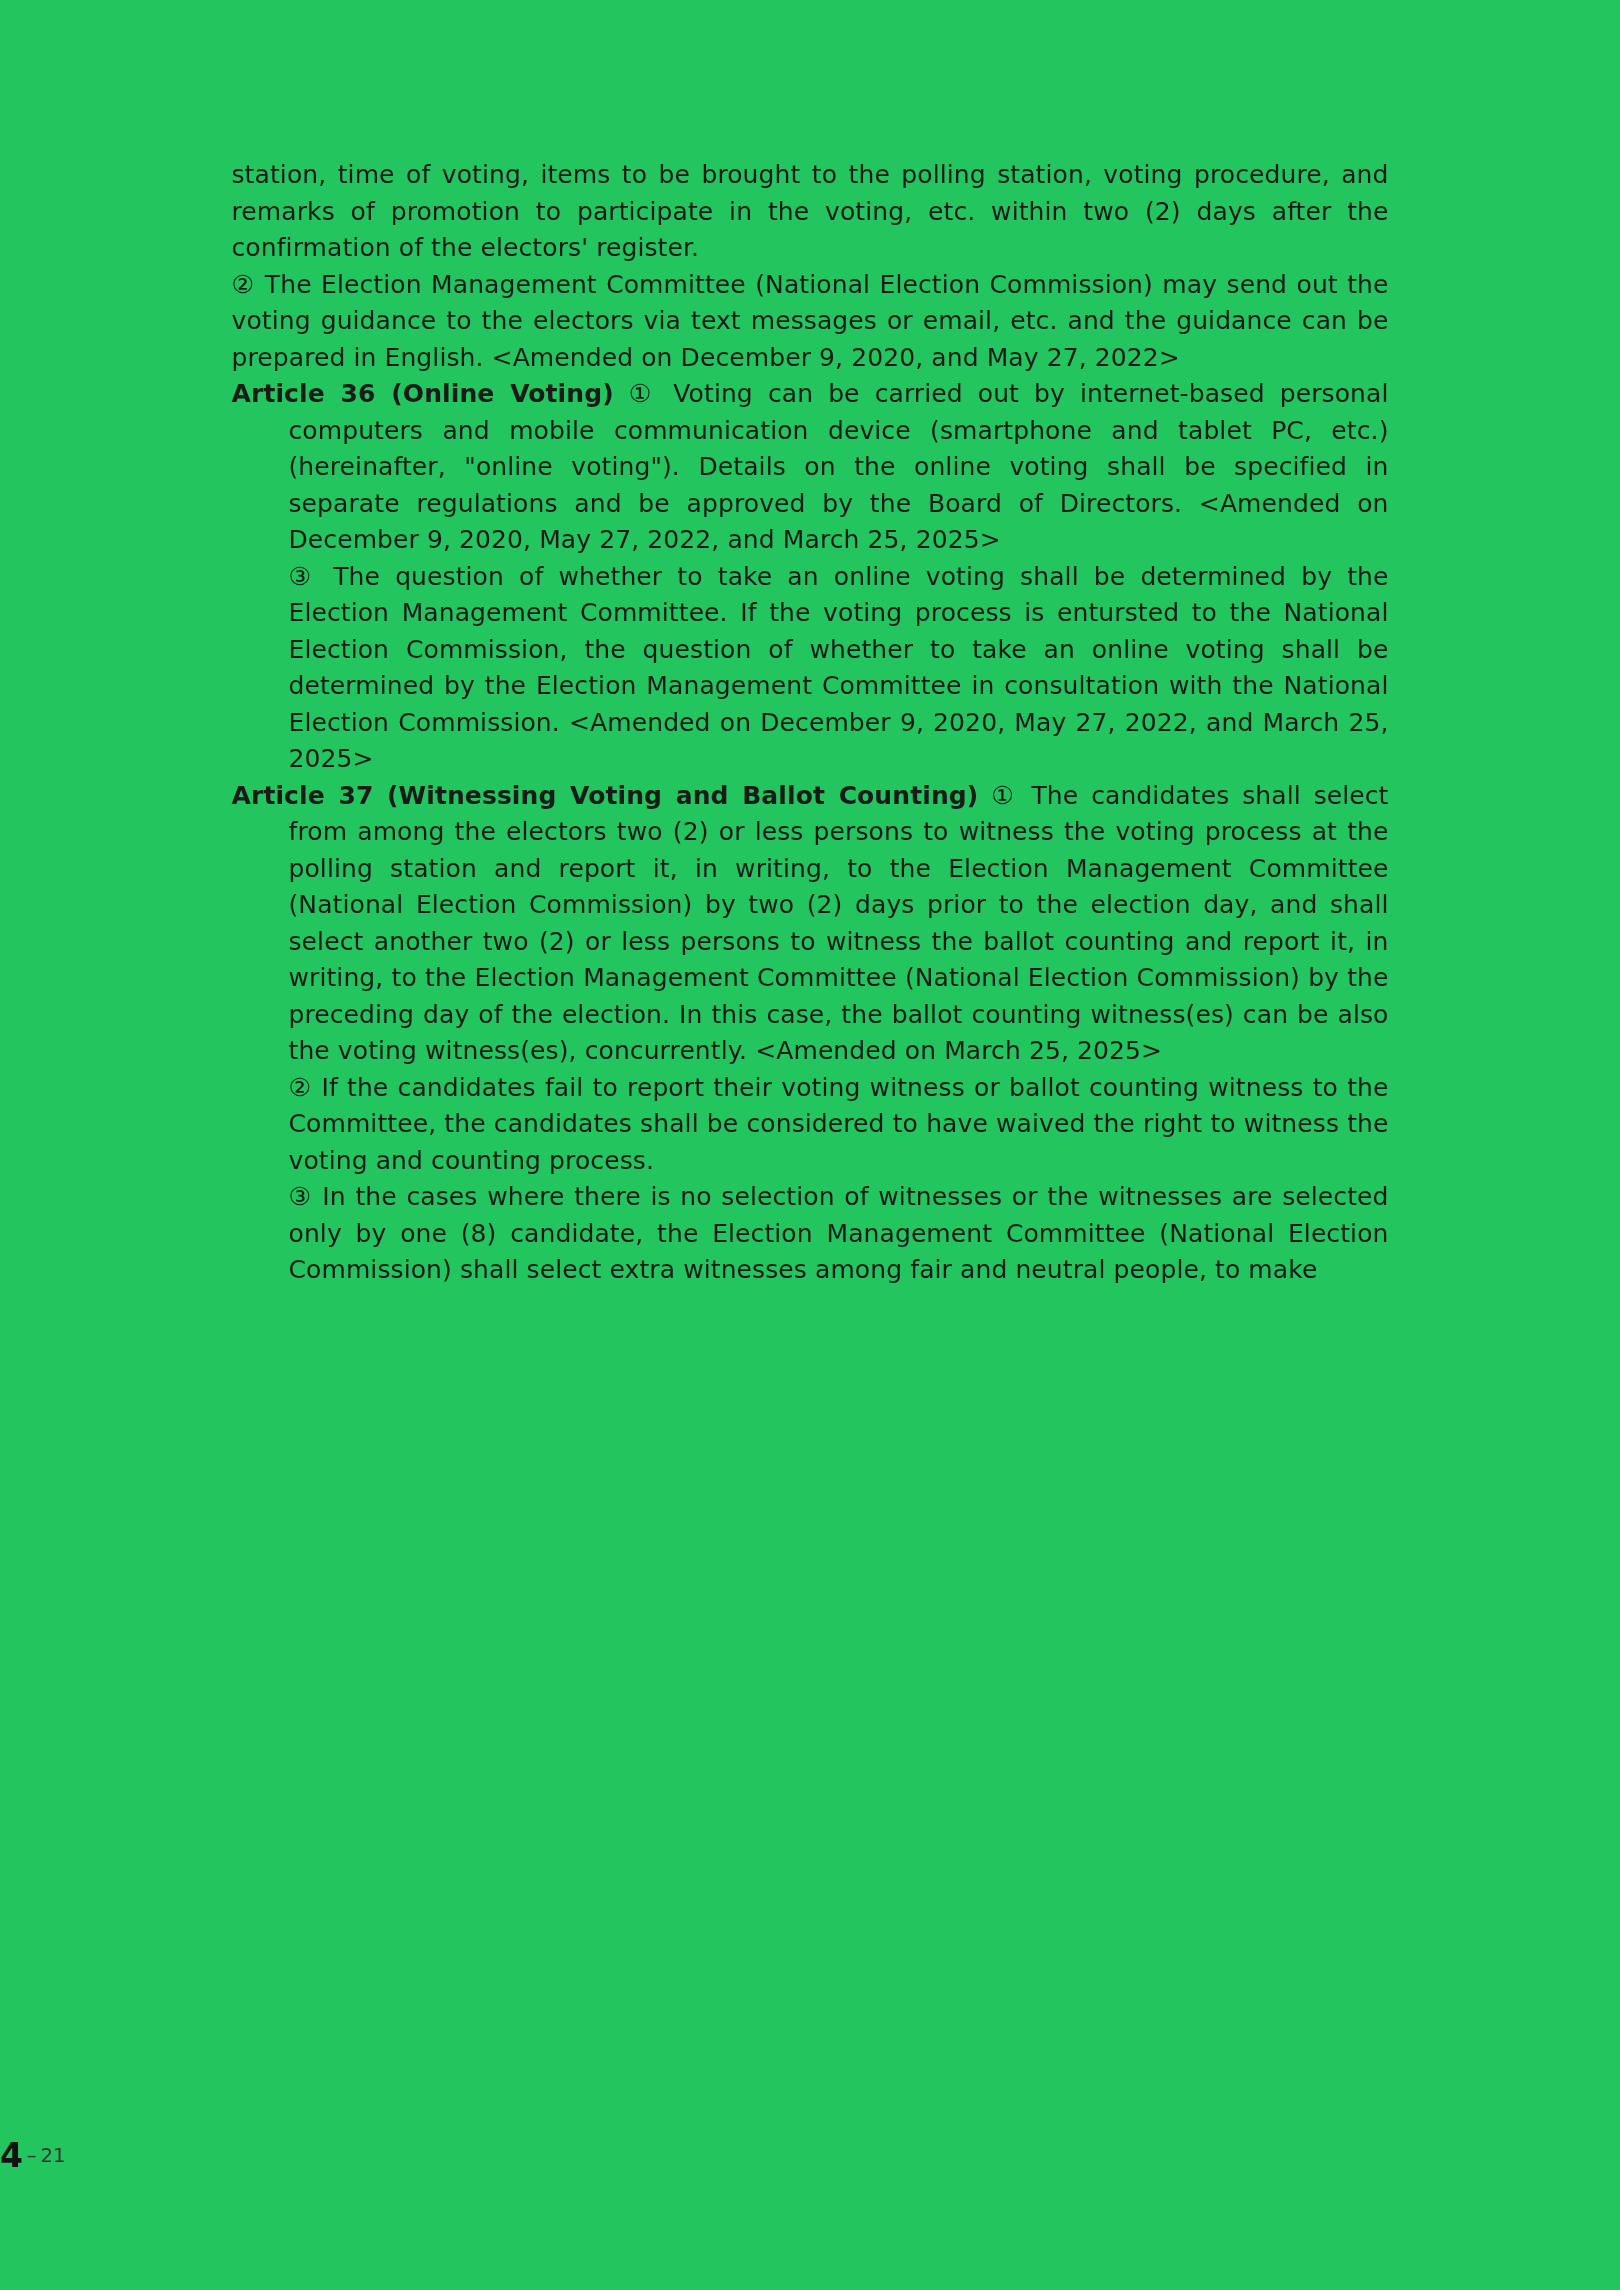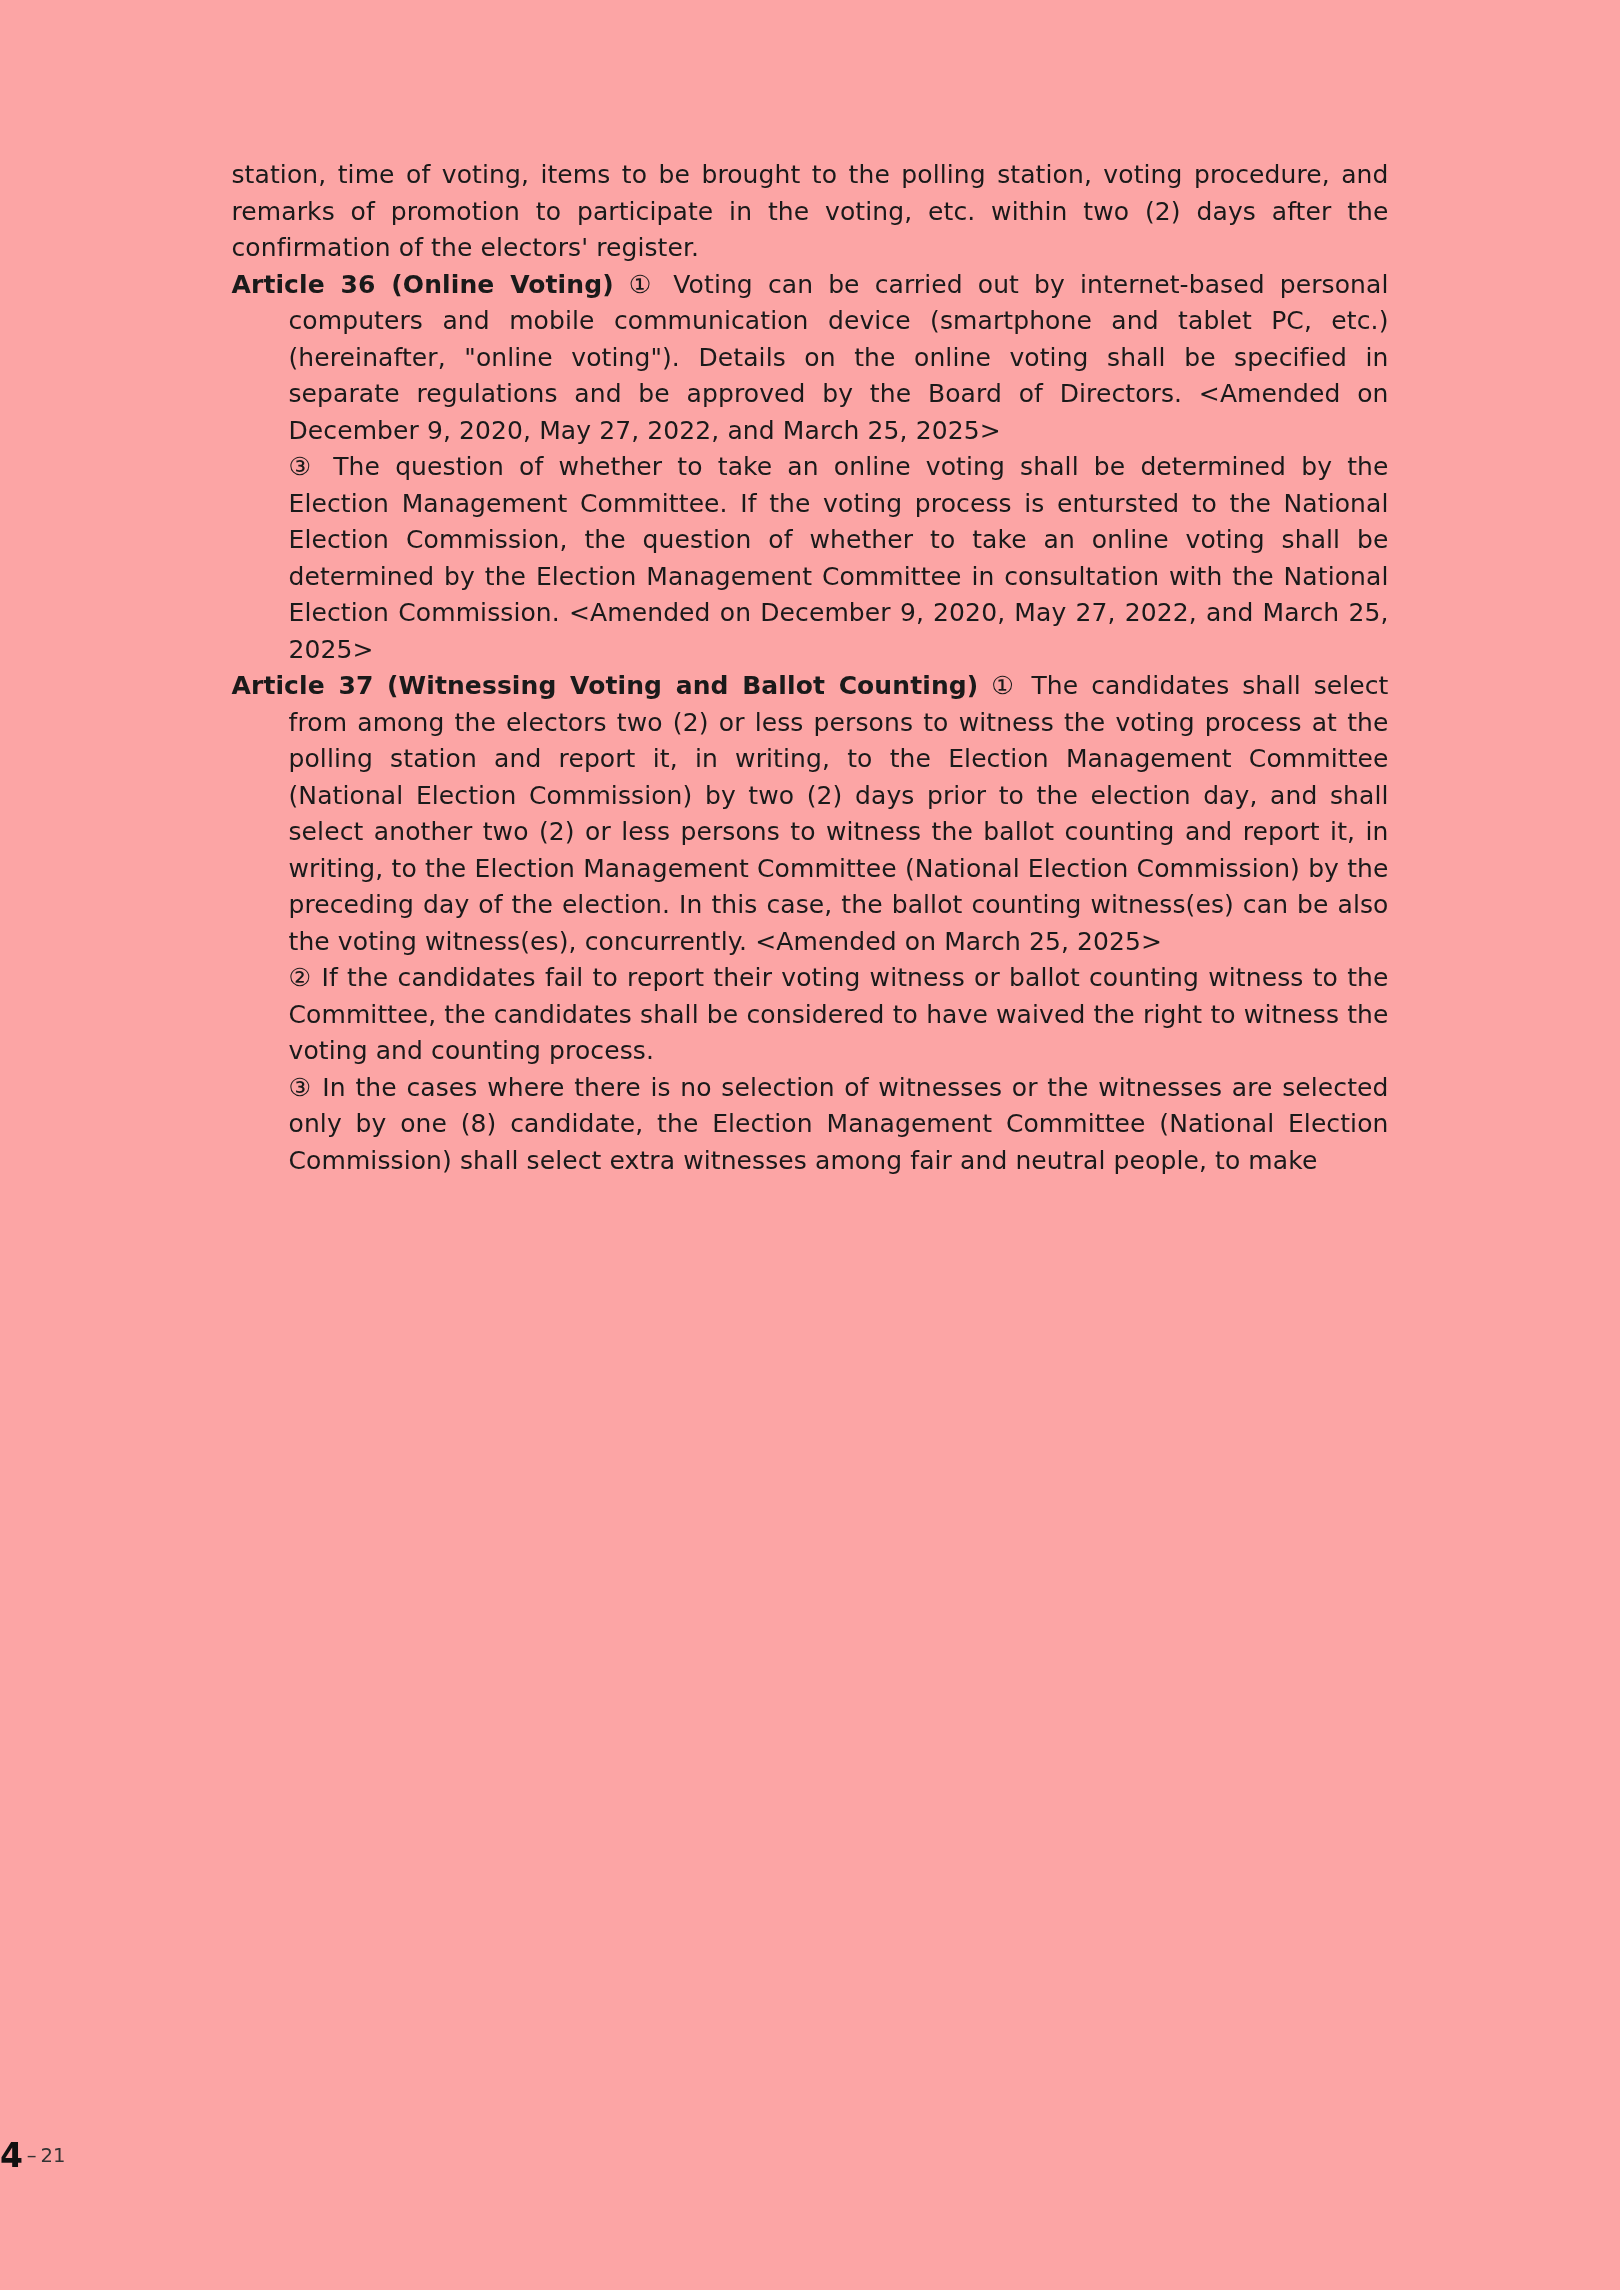--- a/index.html
+++ b/index.html
@@ -10,21 +10,21 @@
   body {
     font-family: "DejaVu Sans", sans-serif;
     color: #1a1a1a;
   }
   .page {
     width: 1620px;
     min-height: 2291px;
     box-sizing: border-box;
     padding: 157px 167px 59px 167px;
     position: relative;
-    background: #fca5a5;
+    background: #22c55e;
   }
   .doc-body {
     width: 1157px;
     margin: 0 auto;
   }
   .para {
     font-size: 25px;
     line-height: 1.46;
     text-align: justify;
     text-justify: inter-word;
@@ -70,20 +70,21 @@
   }
 </style>
 </head>
 <body>
 
 <div class="page">
   <div class="doc-body">
 
     <div class="cont-block">
       <p class="para">station, time of voting, items to be brought to the polling station, voting procedure, and remarks of promotion to participate in the voting, etc. within two (2) days after the confirmation of the electors' register.</p>
+      <p class="para">② The Election Management Committee (National Election Commission) may send out the voting guidance to the electors via text messages or email, etc. and the guidance can be prepared in English.  &lt;Amended on December 9, 2020, and May 27, 2022&gt;</p>
     </div>
 
     <div class="article-block">
       <p class="para first"><span class="art-title">Article 36 (Online Voting)</span> <span>① Voting can be carried out by internet-based personal computers and mobile communication device (smartphone and tablet PC, etc.) (hereinafter, "online voting"). Details on the online voting shall be specified in separate regulations and be approved by the Board of Directors.  &lt;Amended on December 9, 2020, May 27, 2022, and March 25, 2025&gt;</span></p>
       <p class="para">③ The question of whether to take an online voting shall be determined by the Election Management Committee. If the voting process is entursted to the National Election Commission, the question of whether to take an online voting shall be determined by the Election Management Committee in consultation with the National Election Commission.  &lt;Amended on December 9, 2020, May 27, 2022, and March 25, 2025&gt;</p>
     </div>
 
     <div class="article-block">
       <p class="para first"><span class="art-title">Article 37 (Witnessing Voting and Ballot Counting)</span> <span>① The candidates shall select from among the electors two (2) or less persons to witness the voting process at the polling station and report it, in writing, to the Election Management Committee (National Election Commission) by two (2) days prior to the election day, and shall select another two (2) or less persons to witness the ballot counting and report it, in writing, to the Election Management Committee (National Election Commission) by the preceding day of the election. In this case, the ballot counting witness(es) can be also the voting witness(es), concurrently. &lt;Amended on March 25, 2025&gt;</span></p>
       <p class="para">② If the candidates fail to report their voting witness or ballot counting witness to the Committee, the candidates shall be considered to have waived the right to witness the voting and counting process.</p>

